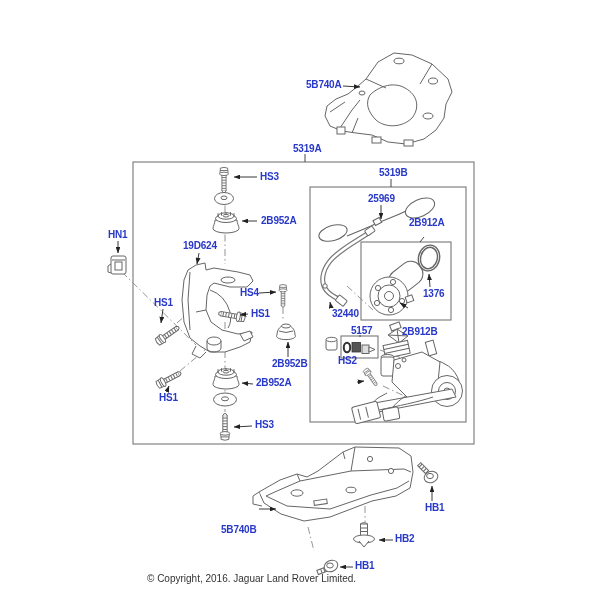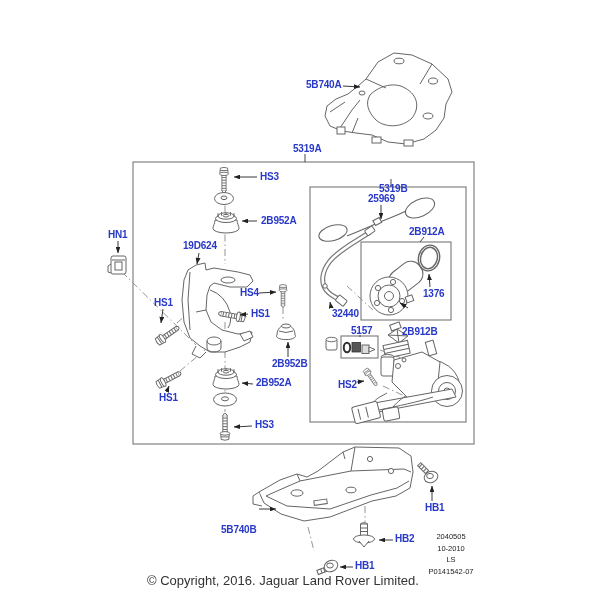--- a/index.html
+++ b/index.html
@@ -3,21 +3,21 @@
 <meta charset="utf-8">
 <style>
   html,body{margin:0;padding:0;background:#fff;}
   #stage{position:relative;width:600px;height:600px;background:#fff;overflow:hidden;
          font-family:"Liberation Sans", sans-serif;}
   #art{position:absolute;left:0;top:0;}
   .callout{position:absolute;font-weight:bold;font-size:10px;line-height:10px;
            letter-spacing:-0.2px;color:#2838c8;white-space:nowrap;cursor:default;}
   .stamp{position:absolute;left:408px;top:531px;width:86px;text-align:center;
          font-size:7.5px;line-height:11.6px;color:#222;}
-  .copyright{position:absolute;left:147px;top:573px;font-size:13px;color:#333;}
+  .copyright{position:absolute;left:147px;top:573px;font-size:10px;color:#333;}
 </style>
 </head>
 <body>
 
 <div id="stage">
 
 <svg id="art" width="600" height="600" viewBox="0 0 600 600">
   <defs>
     <marker id="arr" viewBox="0 0 8 6" refX="7.6" refY="3" markerWidth="7.5" markerHeight="5.5" orient="auto">
       <path d="M0,0 L8,3 L0,6 Z" fill="#222"></path>
@@ -298,34 +298,28 @@
   <div class="callout" style="left:261px;top:216px">2B952A</div>
   <div class="callout" style="left:183px;top:241px">19D624</div>
   <div class="callout" style="left:108px;top:230px">HN1</div>
   <div class="callout" style="left:240px;top:288px">HS4</div>
   <div class="callout" style="left:154px;top:298px">HS1</div>
   <div class="callout" style="left:251px;top:309px">HS1</div>
   <div class="callout" style="left:272px;top:359px">2B952B</div>
   <div class="callout" style="left:256px;top:378px">2B952A</div>
   <div class="callout" style="left:159px;top:393px">HS1</div>
   <div class="callout" style="left:255px;top:420px">HS3</div>
-  <div class="callout" style="left:379px;top:184px">5319B</div>
+  <div class="callout" style="left:379px;top:168px">5319B</div>
   <div class="callout" style="left:368px;top:194px">25969</div>
-  <div class="callout" style="left:409px;top:227px">2B912A</div>
+  <div class="callout" style="left:409px;top:218px">2B912A</div>
   <div class="callout" style="left:423px;top:289px">1376</div>
   <div class="callout" style="left:402px;top:327px">2B912B</div>
   <div class="callout" style="left:332px;top:309px">32440</div>
   <div class="callout" style="left:351px;top:326px">5157</div>
-  <div class="callout" style="left:338px;top:380px">HS2</div>
+  <div class="callout" style="left:338px;top:356px">HS2</div>
   <div class="callout" style="left:221px;top:525px">5B740B</div>
   <div class="callout" style="left:425px;top:503px">HB1</div>
   <div class="callout" style="left:395px;top:534px">HB2</div>
   <div class="callout" style="left:355px;top:561px">HB1</div>
 
-  <div class="stamp">
-    <div>2040505</div>
-    <div>10-2010</div>
-    <div>LS</div>
-    <div>P0141542-07</div>
-  </div>
   <div class="copyright">© Copyright, 2016. Jaguar Land Rover Limited.</div>
 
 </div>
 
 </body></html>

